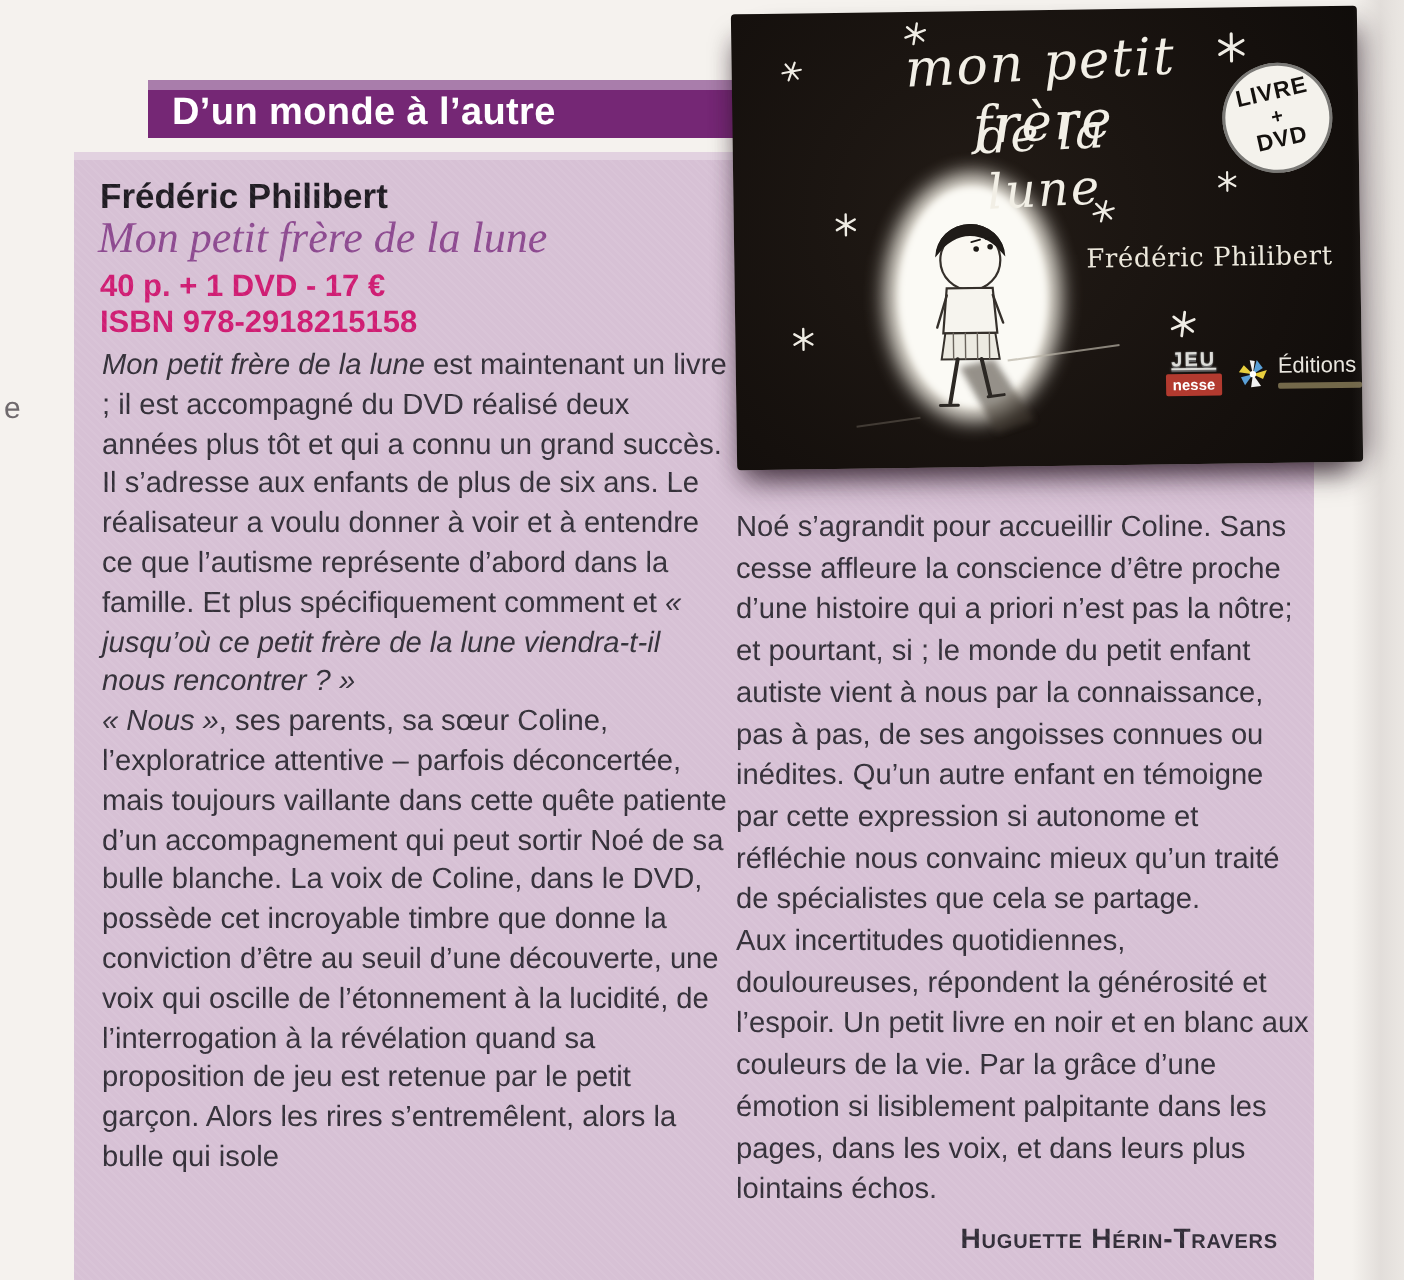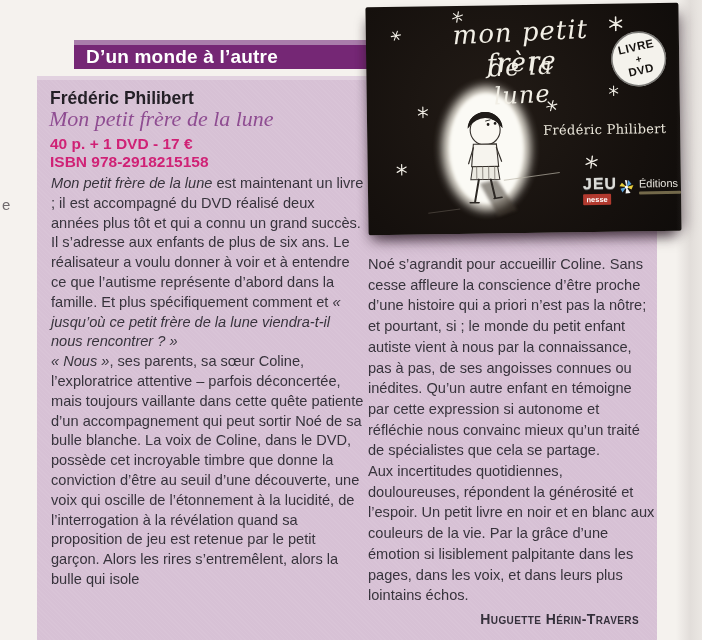--- a/index.html
+++ b/index.html
@@ -50,22 +50,22 @@
         font-size:13px;color:#ebe7db;letter-spacing:.3px;}
   .badge{position:absolute;left:245px;top:28px;width:55px;height:55px;border-radius:50%;
         background:#f4f2ec;color:#14110e;display:flex;flex-direction:column;justify-content:center;
         align-items:center;transform:rotate(-12deg);box-shadow:0 0 0 1.5px rgba(0,0,0,.5) inset;}
   .badge div{line-height:1;}
   .badge-l1{font-size:11.5px;font-weight:bold;letter-spacing:.5px;}
   .badge-l2{font-size:10px;font-weight:bold;margin:1px 0;}
   .badge-l3{font-size:11.5px;font-weight:bold;letter-spacing:.5px;}
 
   .logo-jeu{position:absolute;left:215px;top:171px;width:28px;}
-  .jeu-top{font-size:16px;font-weight:bold;color:#dcdcd8;text-align:center;letter-spacing:1px;
-        text-shadow:0 0 1px #888,0 1px 0 #555;}
+  .jeu-top{font-size:10px;font-weight:bold;color:#dcdcd8;text-align:center;letter-spacing:1px;
+        text-shadow:0 0 1px #888,0 1px 0 #555;text-decoration:underline;}
   .jeu-bottom{background:#b23a2f;color:#fff;font-size:7.5px;font-weight:bold;text-align:center;
         border-radius:1px;padding:1px 0;margin-top:1px;}
   .logo-ed{position:absolute;left:250px;top:175px;display:flex;gap:4px;align-items:flex-start;}
   .ed-col{display:flex;flex-direction:column;}
   .ed-text{font-size:11px;color:#e9e6df;line-height:1;}
   .ed-sub{height:3px;width:42px;background:rgba(232,215,150,.45);margin-top:2px;border-radius:1px;}
 
   
   .page-edge{position:absolute;right:0;top:0;width:26px;height:100%;z-index:8;pointer-events:none;
         background:linear-gradient(to right,rgba(150,140,138,0) 0%,rgba(150,140,138,.20) 55%,rgba(208,202,198,.28) 100%);}

